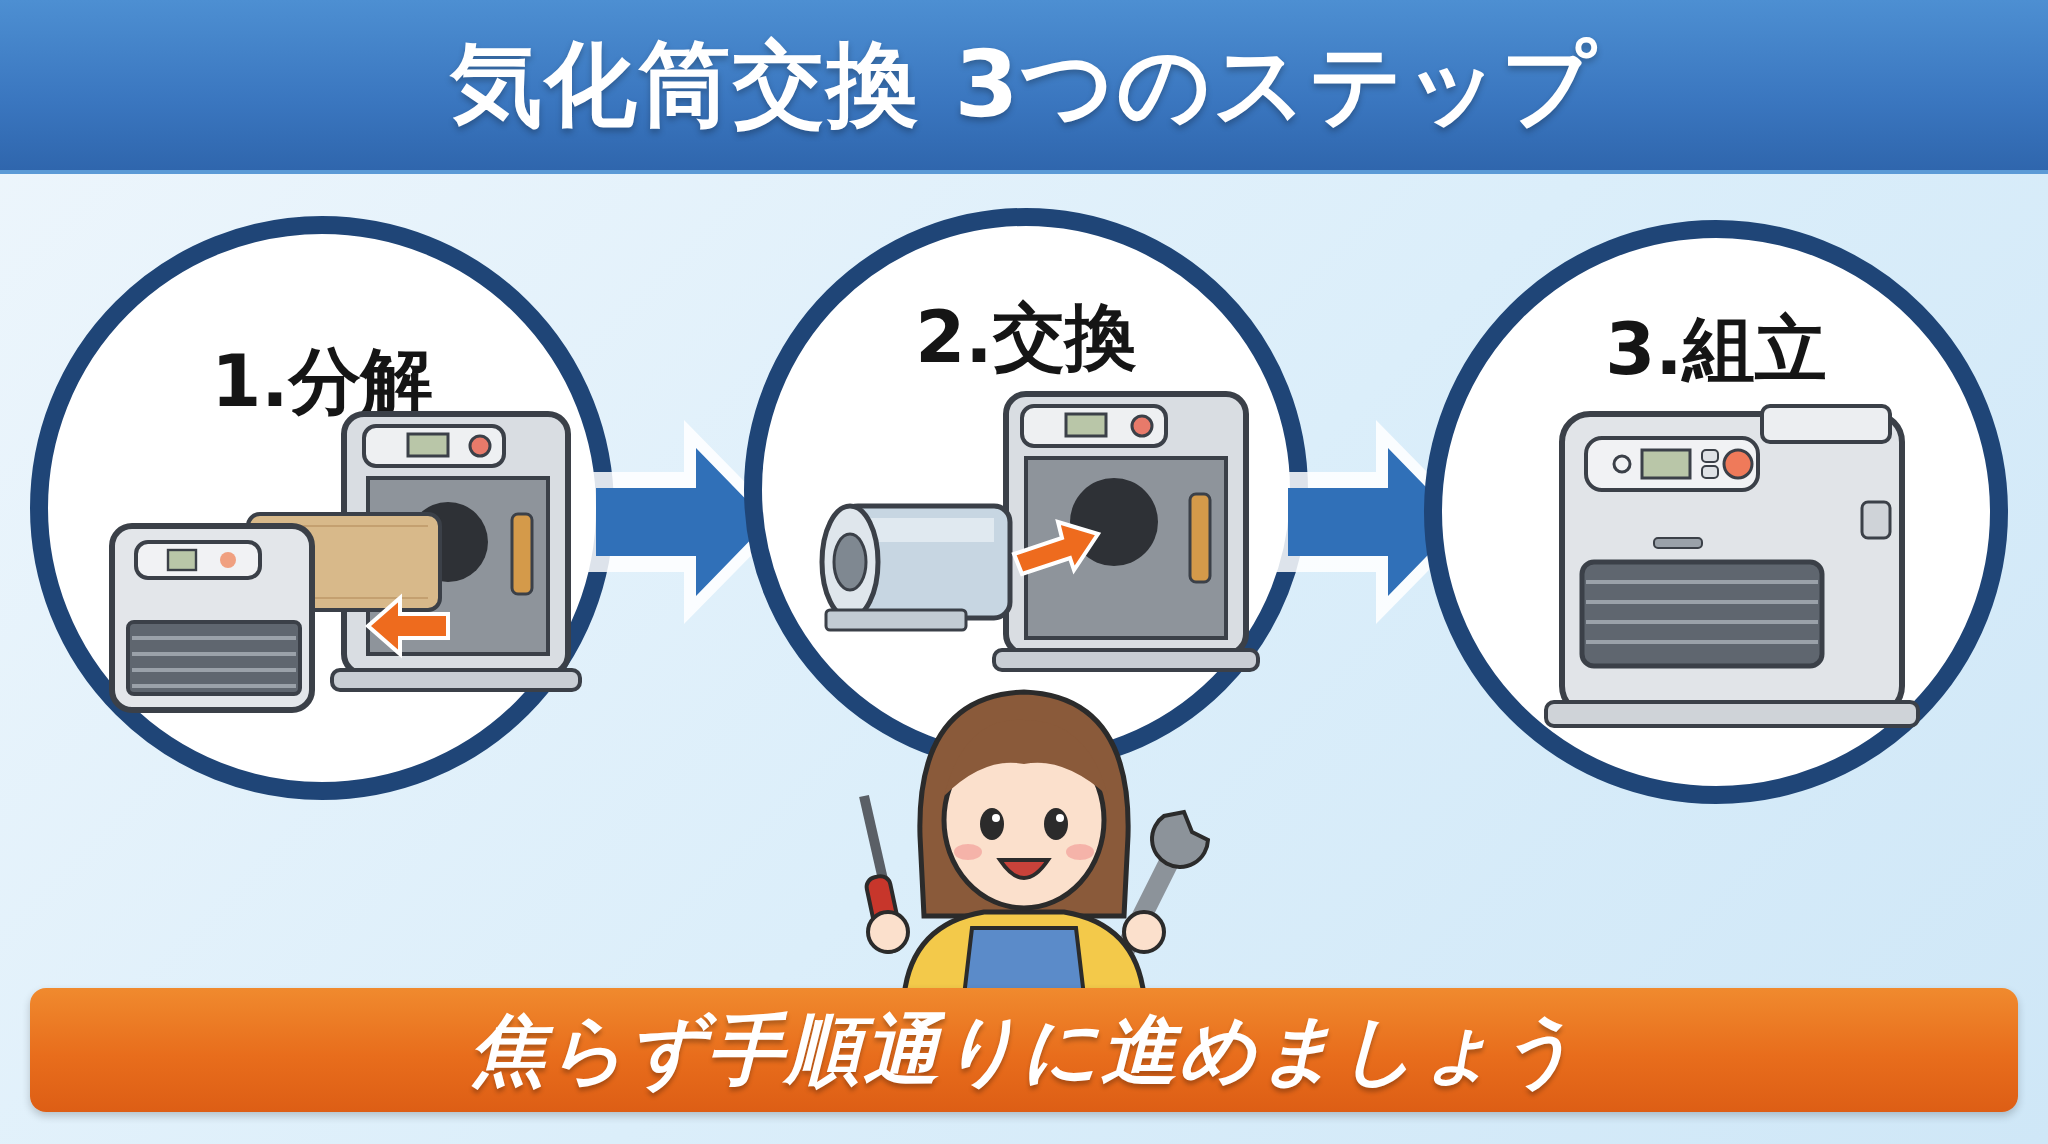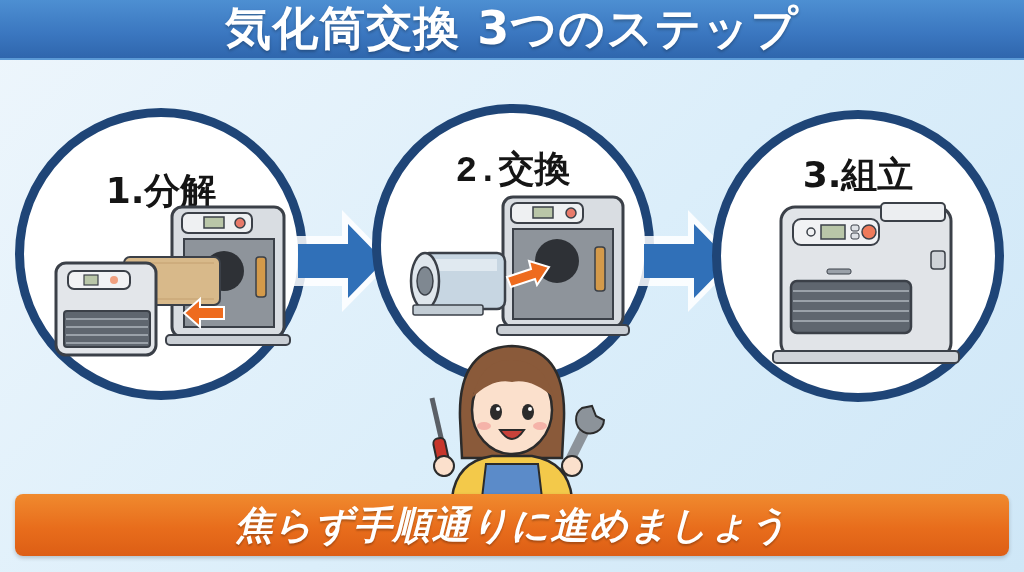--- a/index.html
+++ b/index.html
@@ -3,21 +3,21 @@
 <meta charset="utf-8">
 <style>
   * { box-sizing: border-box; margin: 0; padding: 0; }
   html, body { width: 1024px; height: 572px; overflow: hidden; }
   body {
     position: relative;
     font-family: "DejaVu Sans", "Liberation Sans", sans-serif;
     background: linear-gradient(135deg, #eef6fc 0%, #dbeefa 55%, #cfe7f7 100%);
   }
   .header {
-    position: absolute; left: 0; top: 0; width: 1024px; height: 60px;
+    position: absolute; left: 0; top: 0; width: 1024px; height: 87px;
     background: linear-gradient(180deg, #4d8fd2 0%, #3a76bf 60%, #2f66ad 100%);
     border-bottom: 2px solid #5b9ad6;
     display: flex; align-items: center; justify-content: center;
   }
   .header-title {
     color: #ffffff; font-weight: bold; font-size: 46px; letter-spacing: 1px;
     text-shadow: 0 2px 3px rgba(0,0,0,0.25);
   }
   .circle {
     position: absolute; border-radius: 50%;
@@ -78,21 +78,21 @@
 
     <polygon points="170,108 146,108 146,100 130,114 146,128 146,120 170,120" fill="#ee6b1e" stroke="#ffffff" stroke-width="2"></polygon>
   </svg>
 </div>
 
 <svg class="arrow" width="110" height="110" viewBox="0 0 110 110" style="left:286px; top:206px;">
   <polygon points="4,30 56,30 56,4 106,55 56,106 56,80 4,80" fill="#ffffff" opacity="0.85"></polygon>
   <polygon points="12,38 62,38 62,18 98,55 62,92 62,72 12,72" fill="#3070b8"></polygon>
 </svg>
 
-<div class="circle" style="left:372px; top:104px; width:282px; height:282px;font-family:Liberation Mono, monospace;">
+<div class="circle" style="left:372px; top:104px; width:282px; height:282px;">
   <div class="circle-title" style="top:32px;">2.交換</div>
   <svg class="illus" width="240" height="160" viewBox="0 0 240 160" style="left:22px; top:80px;">
 
     <rect x="100" y="4" width="120" height="130" rx="10" fill="#d9dde2" stroke="#3b4048" stroke-width="3"></rect>
     <rect x="108" y="10" width="72" height="20" rx="6" fill="#eef0f2" stroke="#3b4048" stroke-width="2"></rect>
     <rect x="130" y="14" width="20" height="11" fill="#b9c6a8" stroke="#3b4048" stroke-width="1.5"></rect>
     <circle cx="168" cy="20" r="5" fill="#e87a6a" stroke="#3b4048" stroke-width="1.5"></circle>
     <rect x="110" y="36" width="100" height="90" fill="#8e949b" stroke="#3b4048" stroke-width="2"></rect>
     <circle cx="154" cy="68" r="22" fill="#2e3136"></circle>
     <rect x="192" y="54" width="10" height="44" rx="3" fill="#d49a4a" stroke="#3b4048" stroke-width="1.5"></rect>

